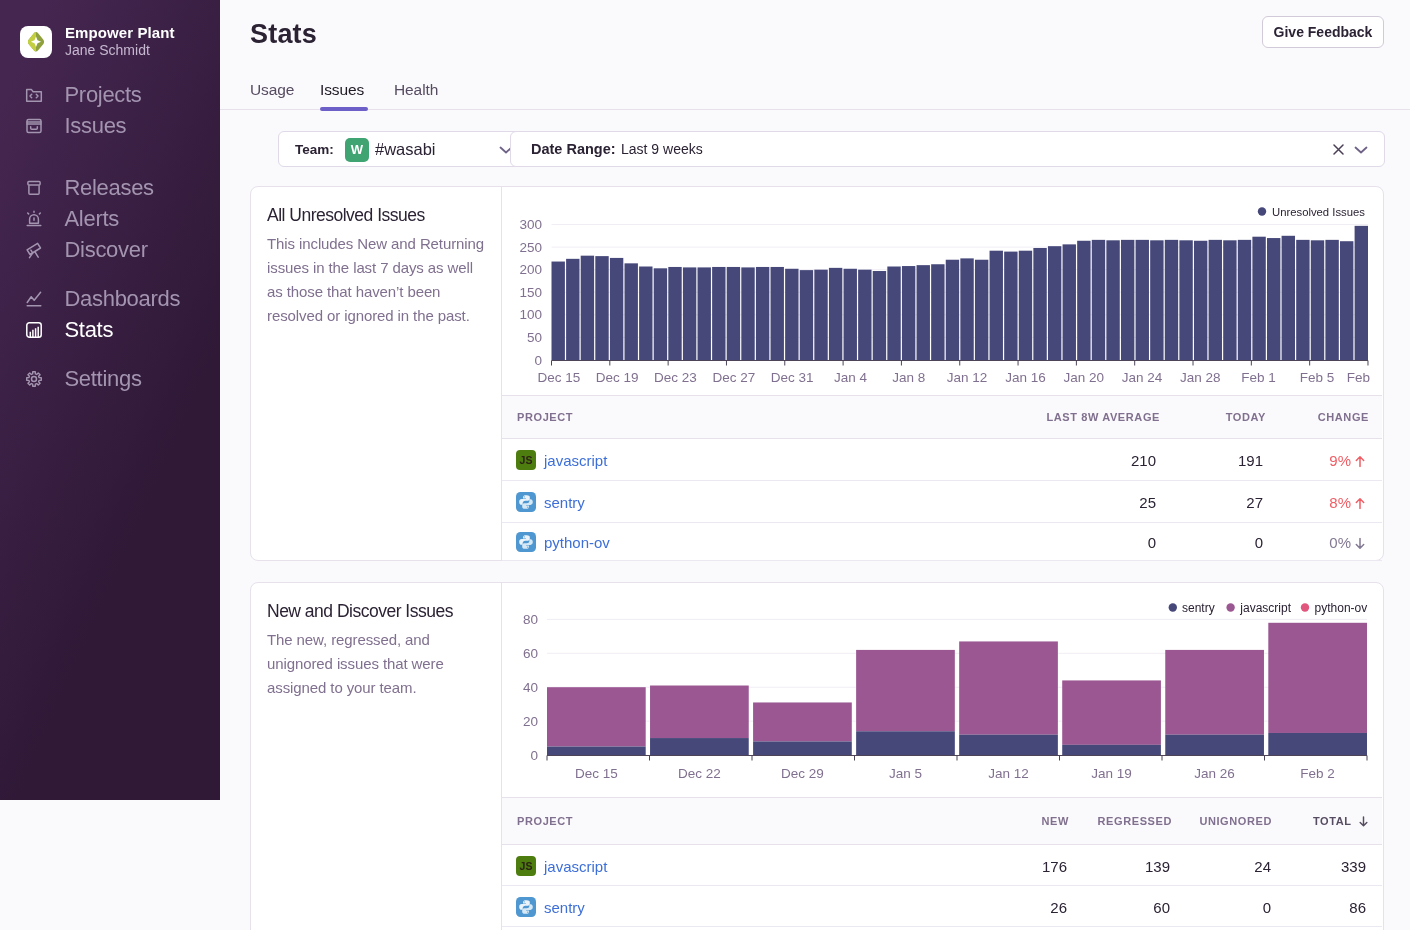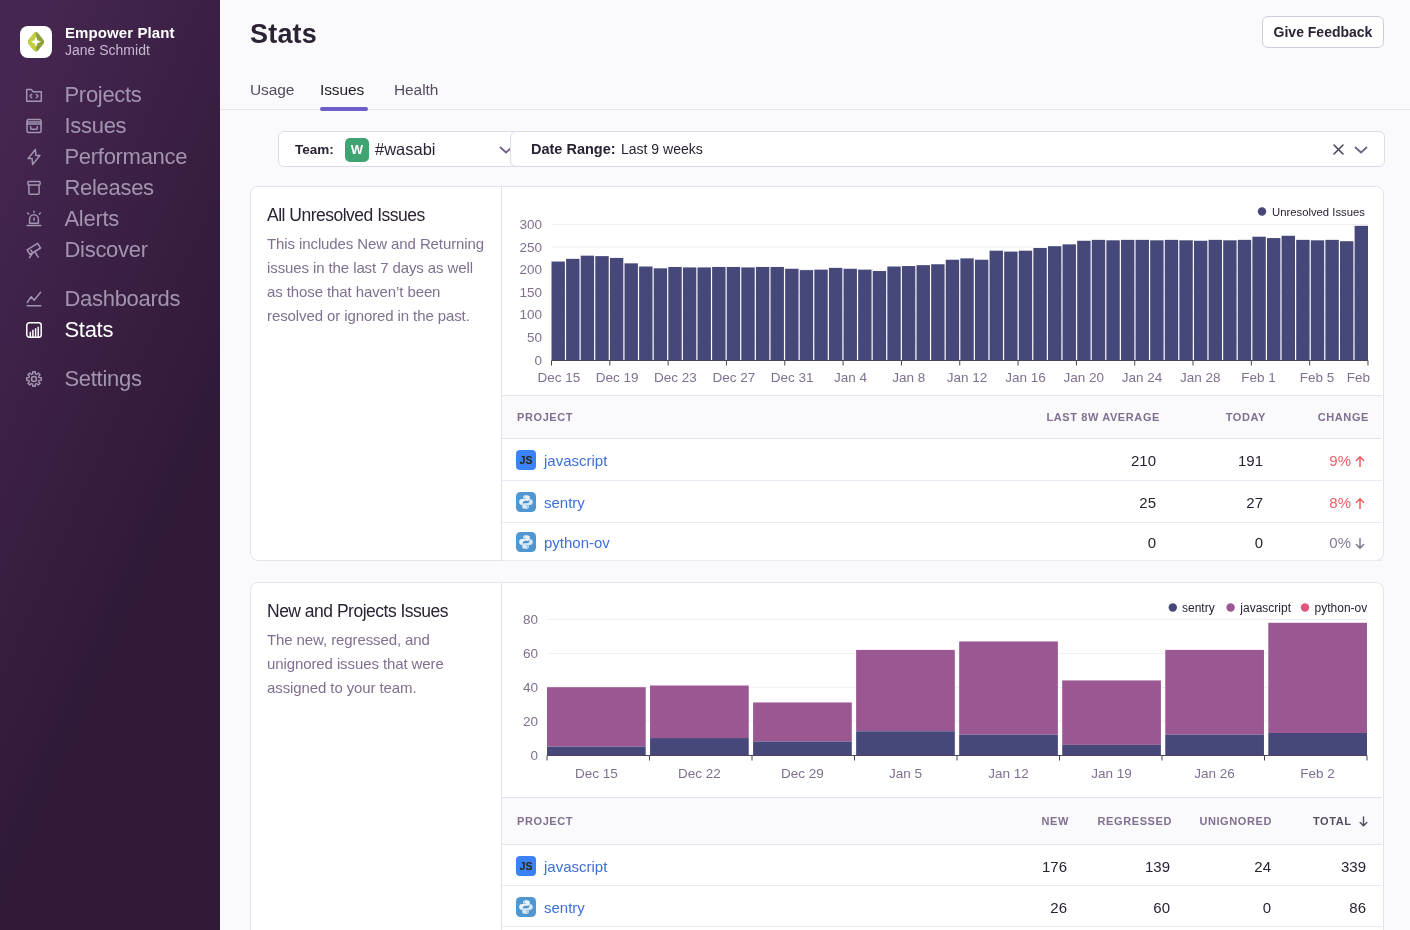--- a/index.html
+++ b/index.html
@@ -1,17 +1,17 @@
 <!DOCTYPE html>
 <html><head><meta charset="utf-8"><style>
 
 *{margin:0;padding:0;box-sizing:border-box;}
 html,body{width:1410px;height:930px;overflow:hidden;font-family:"Liberation Sans",sans-serif;background:#faf9fb;}
 .abs{position:absolute;}
-.sidebar{position:absolute;left:0;top:0;width:220px;height:930px;
+.sidebar{position:absolute;left:0;top:0;width:220px;height:800px;
   background:linear-gradient(294deg,#2f1937 35%,#452650 92%);}
 .logo{position:absolute;left:20px;top:26px;width:32px;height:32px;background:#fff;border-radius:8px;}
 .orgname{position:absolute;left:65px;top:24px;font-size:15px;font-weight:700;color:#fff;letter-spacing:0.1px;}
 .username{position:absolute;left:65px;top:42px;font-size:14px;color:#c6b8d1;}
 .navitem{position:absolute;left:0;width:220px;height:31px;color:#a394b0;font-size:22px;letter-spacing:-0.3px;}
 .navitem .lbl{position:absolute;left:64.5px;top:50%;transform:translateY(-50%);}
 .navitem svg{position:absolute;left:25px;top:50%;transform:translateY(-50%);}
 .navitem.active{color:#ffffff;}
 .main{position:absolute;left:220px;top:0;width:1190px;height:930px;}
 .h1{position:absolute;left:30px;top:19px;font-size:27px;font-weight:700;color:#2b2233;letter-spacing:0.2px;}
@@ -32,21 +32,21 @@
 .pdesc{position:absolute;left:16px;top:45px;width:240px;font-size:15px;line-height:24px;color:#80708f;letter-spacing:-0.1px;}
 .thead{position:absolute;left:1px;right:1px;background:#faf9fb;border-top:1px solid #e7e1ec;border-bottom:1px solid #e7e1ec;}
 .th{position:absolute;top:50%;transform:translateY(-50%);font-size:11px;font-weight:700;color:#80708f;letter-spacing:0.6px;}
 .th.dk{color:#564c61;}
 .trow{position:absolute;left:1px;right:1px;}
 .trow .bb{position:absolute;left:0;right:0;bottom:0;height:1px;background:#ece8f1;}
 .td{position:absolute;top:50%;transform:translateY(-50%);font-size:15px;color:#2b2233;}
 .proj{position:absolute;left:14px;top:50%;transform:translateY(-50%);height:20px;}
 .proj .pname{position:absolute;left:28px;top:50%;transform:translateY(-50%);font-size:15px;color:#3d6fd8;white-space:nowrap;}
 .badge{position:absolute;left:0;top:0;width:20px;height:20px;border-radius:4px;}
-.jsbadge{background:#3b82f6;color:#2b2415;font-size:10.5px;font-weight:800;text-align:center;line-height:20px;}
+.jsbadge{background:#4d7c0f;color:#2b2415;font-size:10.5px;font-weight:800;text-align:center;line-height:20px;}
 .red{color:#ef5e65;}
 .grey{color:#847993;}
 svg{display:block;}
 .arr{display:inline-block;vertical-align:-1.5px;margin-left:4px;}
 
 </style></head><body>
 <div class="sidebar">
 <div class="logo">
       <svg width="32" height="32" viewBox="0 0 32 32">
 <defs>
@@ -73,26 +73,20 @@
         <path d="M6.7 8.3 5 10l1.7 1.7M11.3 8.3 13 10l-1.7 1.7" stroke="#a394b0" stroke-width="1.5" fill="none" stroke-linecap="round" stroke-linejoin="round"></path>
       </svg>
       <span class="lbl">Projects</span>
     </div>
 <div class="navitem" style="top:110.5px">
       <svg width="18" height="18" viewBox="0 0 18 18">
         <rect x="2" y="2.6" width="14" height="12.8" rx="1.5" stroke="#a394b0" stroke-width="1.5" fill="none" stroke-linecap="round" stroke-linejoin="round"></rect>
         <path d="M2 4.9h14M2 6.9h14M5.7 9.8v1.4a1 1 0 0 0 1 1h4.6a1 1 0 0 0 1-1V9.8" stroke="#a394b0" stroke-width="1.5" fill="none" stroke-linecap="round" stroke-linejoin="round"></path>
       </svg>
       <span class="lbl">Issues</span>
-    </div>
-<div class="navitem" style="top:141.5px">
-      <svg width="18" height="18" viewBox="0 0 18 18">
-        <path d="M10.4 1.5 3 10.6h4.1L7.6 16.5 15 7.4h-4.1z" stroke="#a394b0" stroke-width="1.5" fill="none" stroke-linecap="round" stroke-linejoin="round"></path>
-      </svg>
-      <span class="lbl">Performance</span>
     </div>
 <div class="navitem" style="top:172.5px">
       <svg width="18" height="18" viewBox="0 0 18 18">
         <rect x="2.9" y="2.6" width="12.2" height="3.4" rx="0.9" stroke="#a394b0" stroke-width="1.5" fill="none" stroke-linecap="round" stroke-linejoin="round"></rect>
         <path d="M3.9 6.8v7.5a1 1 0 0 0 1 1h8.2a1 1 0 0 0 1-1V6.8" stroke="#a394b0" stroke-width="1.5" fill="none" stroke-linecap="round" stroke-linejoin="round"></path>
       </svg>
       <span class="lbl">Releases</span>
     </div>
 <div class="navitem" style="top:203.5px">
       <svg width="18" height="18" viewBox="0 0 18 18">
@@ -332,21 +326,21 @@
         <div class="td" style="right:226px">0</div>
         <div class="td" style="right:119px">0</div>
         <div class="td" style="right:17px"><span class="grey">0%</span><svg class="arr" width="10" height="12" viewBox="0 0 10 12">
             <path d="M5 1v9.3M1.3 7 5 10.7 8.7 7" stroke="#847993" stroke-width="1.5" fill="none" stroke-linecap="round" stroke-linejoin="round"></path>
           </svg></div>
         <div class="bb"></div>
       </div>
     </div>
 <div class="panel" style="top:582px;height:420px">
       <div class="pdivider" style="height:418px"></div>
-      <div class="ptitle">New and Projects Issues</div>
+      <div class="ptitle">New and Discover Issues</div>
       <div class="pdesc">The new, regressed, and<br>unignored issues that were<br>assigned to your team.</div>
       <svg class="abs" style="left:0;top:0" width="1134" height="209" viewBox="0 0 1134 209">
         <line x1="296.0" y1="138.1" x2="1116.0" y2="138.1" stroke="#f0edf4" stroke-width="1"></line>
         <line x1="296.0" y1="104.2" x2="1116.0" y2="104.2" stroke="#f0edf4" stroke-width="1"></line>
         <line x1="296.0" y1="70.3" x2="1116.0" y2="70.3" stroke="#f0edf4" stroke-width="1"></line>
         <line x1="296.0" y1="36.4" x2="1116.0" y2="36.4" stroke="#f0edf4" stroke-width="1"></line>
         <text x="287" y="176.5" text-anchor="end" font-size="13.5" fill="#80708f">0</text>
         <text x="287" y="142.6" text-anchor="end" font-size="13.5" fill="#80708f">20</text>
         <text x="287" y="108.7" text-anchor="end" font-size="13.5" fill="#80708f">40</text>
         <text x="287" y="74.8" text-anchor="end" font-size="13.5" fill="#80708f">60</text>

